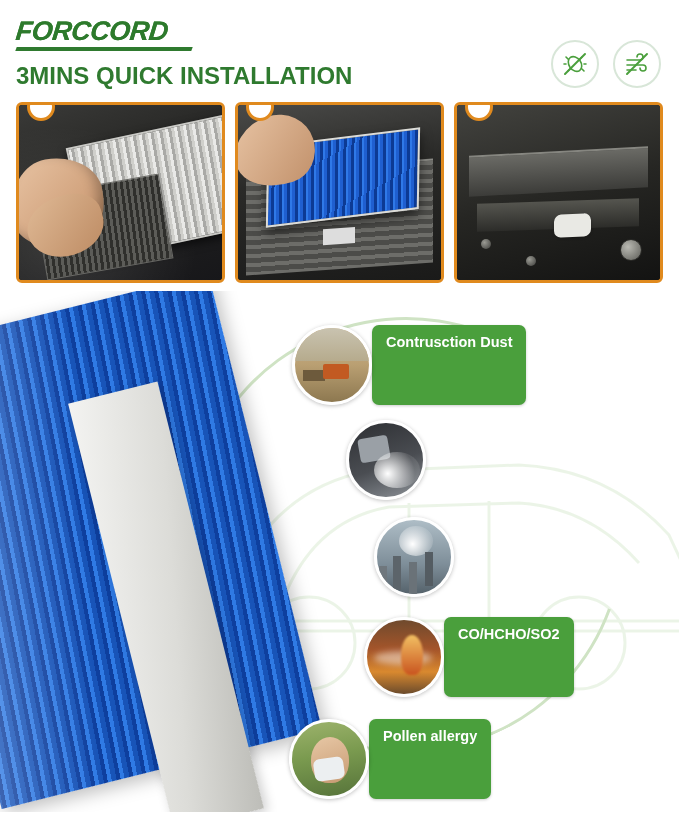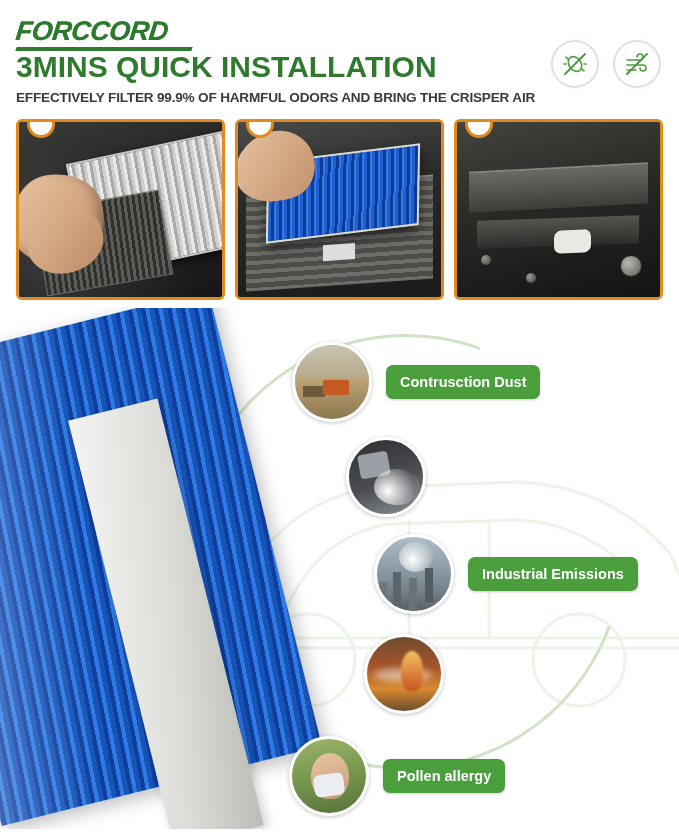--- a/index.html
+++ b/index.html
@@ -42,21 +42,22 @@
   }
   .brand-underline {
     height: 4px;
     background: #2f7a2f;
     width: 176px;
     margin-top: 2px;
     transform: skewX(-20deg);
   }
 
   .headline {
-    font-size: 30px;
+    margin-top: 12px;
+    font-size: 24px;
     font-weight: bold;
     color: #2f7a2f;
     letter-spacing: 0px;
     line-height: 1.05;
   }
   .subheadline {
     margin-top: 7px;
     font-size: 13.6px;
     font-weight: bold;
     color: #3a3a3a;
@@ -348,22 +349,20 @@
   
   .bullets {
     position: absolute;
     left: 278px;
     top: 16px;
     width: 400px;
   }
   .bullet-row {
     position: absolute;
     display: flex;
-    align-items: center;
-    gap: 14px;
   }
   .thumb {
     width: 74px;
     height: 74px;
     border-radius: 50%;
     border: 3px solid #ffffff;
     box-shadow: 0 1px 4px rgba(0,0,0,0.25);
     overflow: hidden;
     position: relative;
     flex: 0 0 auto;
@@ -486,21 +485,20 @@
 </head>
 <body>
 
 <div class="header">
   <div class="brand">
     <span class="brand-text">FORCCORD</span>
     <div class="brand-underline"></div>
   </div>
 
   <div class="headline">3MINS QUICK INSTALLATION</div>
-  <div class="subheadline">EFFECTIVELY FILTER 99.9% OF HARMFUL ODORS AND BRING THE CRISPER AIR</div>
 
   <div class="header-icons">
     <div class="hicon">
       <svg width="26" height="26" viewBox="0 0 26 26" aria-hidden="true">
         <g stroke="#4a9f3c" stroke-width="1.6" fill="none" stroke-linecap="round">
           <ellipse cx="13" cy="13" rx="6" ry="8" transform="rotate(-35 13 13)"></ellipse>
           <path d="M6 8 L4 6 M20 18 L22 20 M8 18 L6 20 M18 8 L20 6 M4 13 L2 13 M22 13 L24 13"></path>
           <path d="M3 23 L23 3" stroke-width="2"></path>
         </g>
       </svg>
@@ -580,25 +578,25 @@
       <div class="thumb t-dust"></div>
       <div class="tag">Contrusction Dust</div>
     </div>
 
     <div class="bullet-row" style="left:68px; top:113px;">
       <div class="thumb t-exhaust"></div>
     </div>
 
     <div class="bullet-row" style="left:96px; top:210px;">
       <div class="thumb t-industry"></div>
-      <div class="tag">Industrial Emissions</div>
     </div>
 
     <div class="bullet-row" style="left:86px; top:310px;">
       <div class="thumb t-co"></div>
+      <div class="tag">CO/HCHO/SO2</div>
     </div>
 
     <div class="bullet-row" style="left:11px; top:412px;">
       <div class="thumb t-pollen"></div>
       <div class="tag">Pollen allergy</div>
     </div>
 
   </div>
 </div>
 

